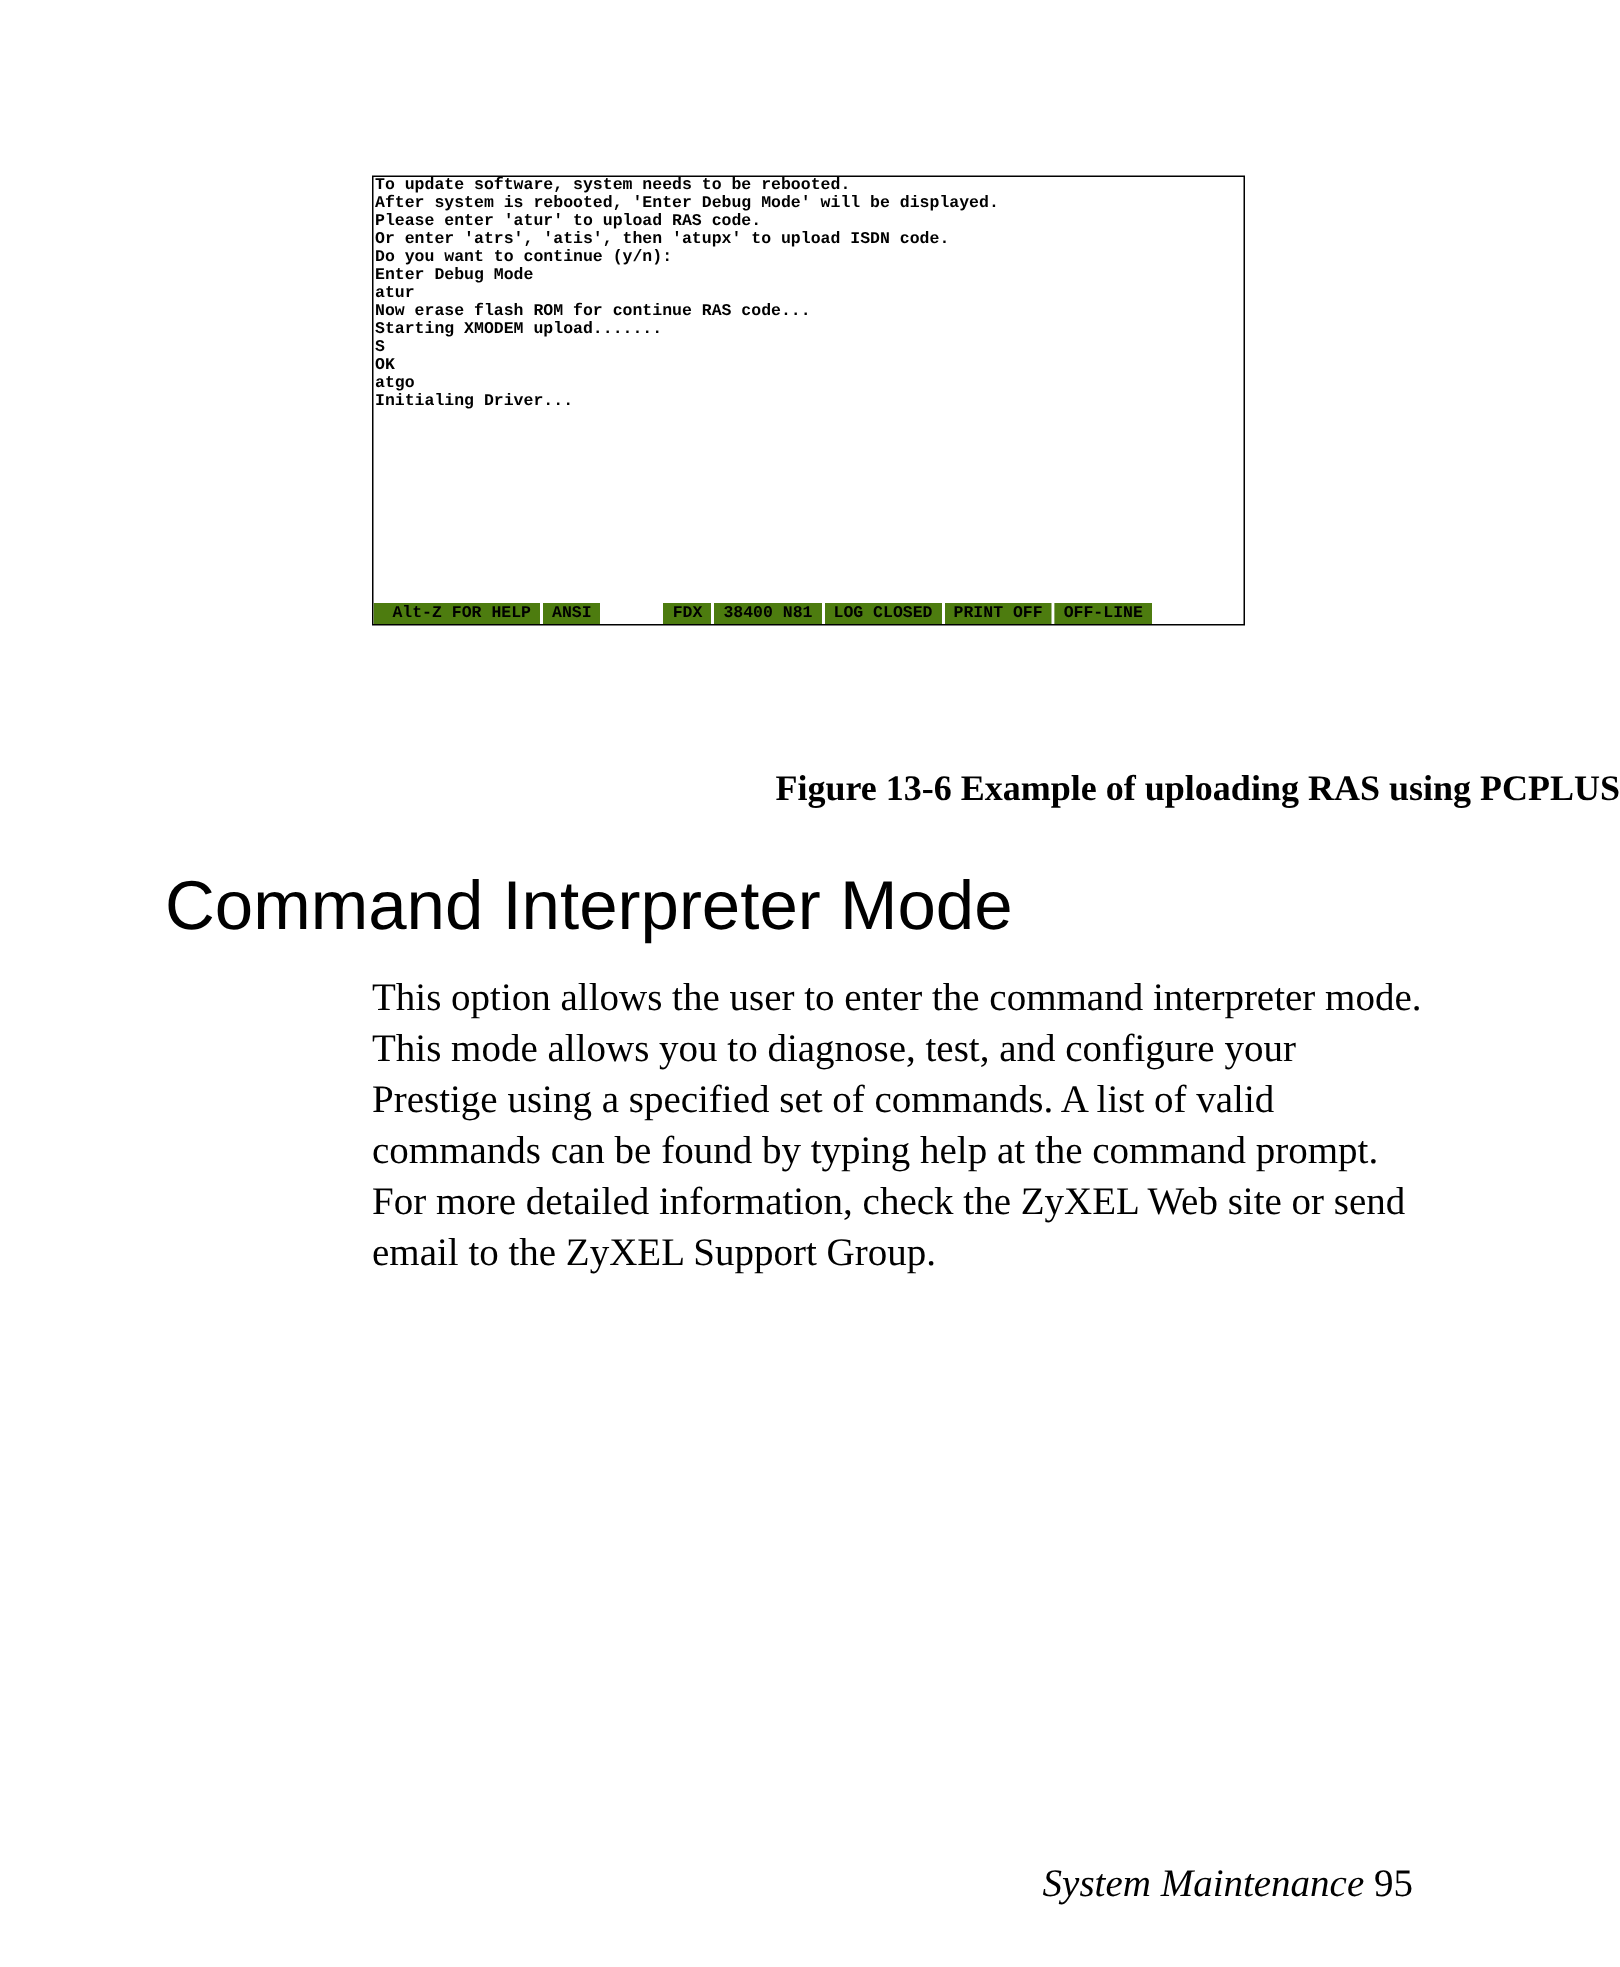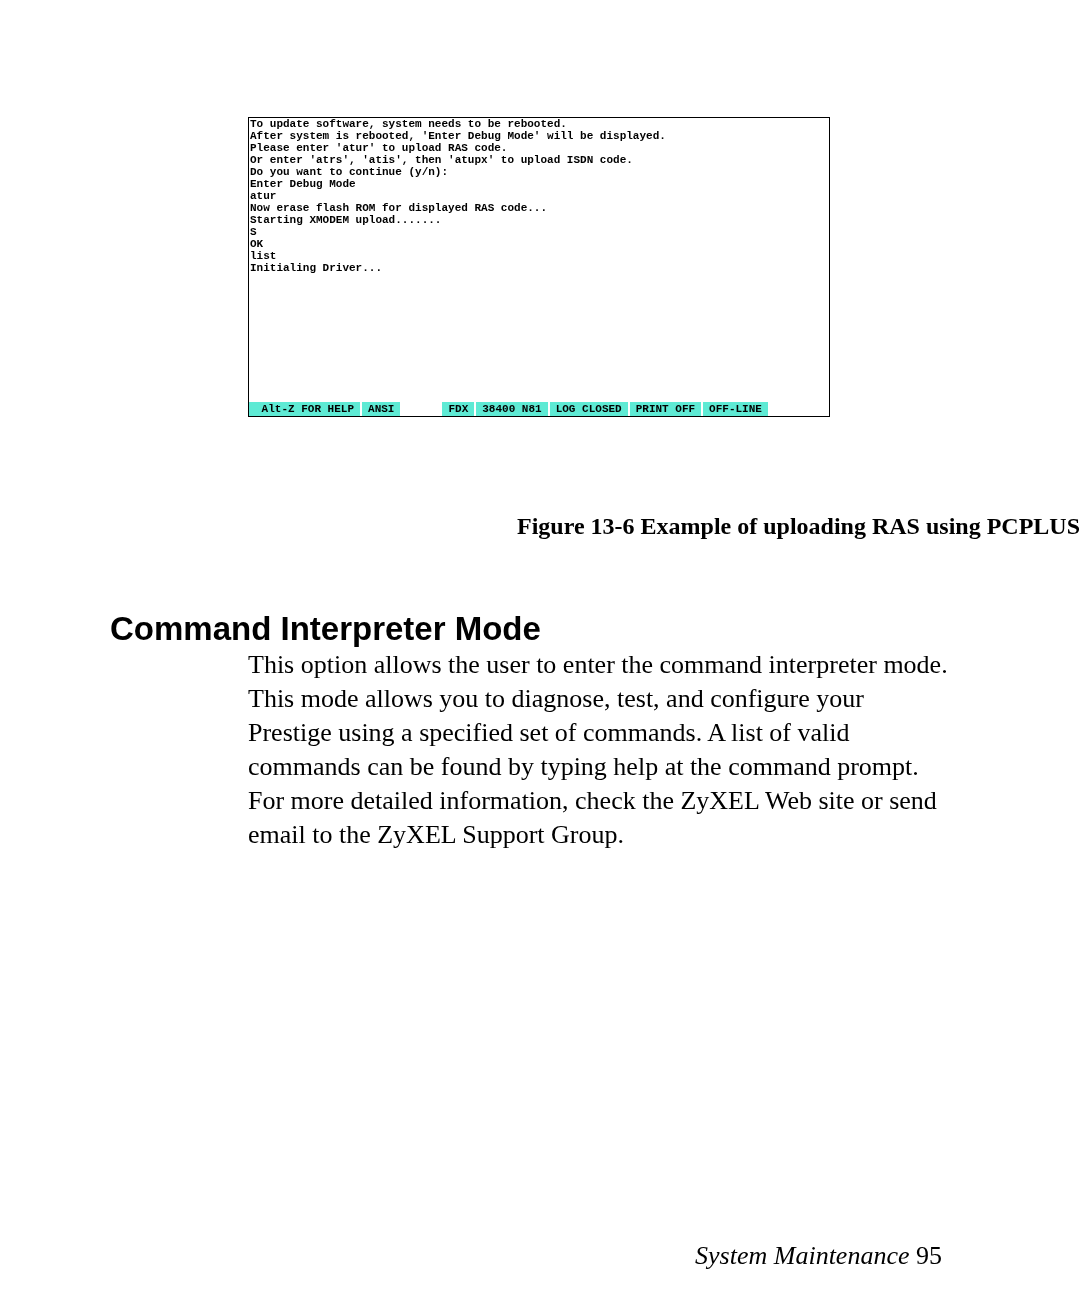--- a/index.html
+++ b/index.html
@@ -48,21 +48,21 @@
     bottom: 0;
     height: 14px;
     display: flex;
     font-family: "Courier New", Courier, monospace;
     font-weight: bold;
     font-size: 11px;
     line-height: 14px;
     color: #000;
   }
   .status-cell {
-    background: #5eead4;
+    background: #4d7c0f;
     padding: 0 6px;
     border-right: 2px solid #ffffff;
     display: flex;
     align-items: center;
     white-space: pre;
   }
   .status-cell:last-child {
     border-right: none;
   }
   .spacer-white {
@@ -75,24 +75,24 @@
     right: 0;
     top: 513px;
     text-align: right;
     font-family: "Times New Roman", Times, serif;
     font-weight: bold;
     font-size: 24px;
   }
   .section-heading {
     position: absolute;
     left: 110px;
-    top: 610px;
+    top: 576px;
     font-family: Arial, Helvetica, sans-serif;
-    font-weight: bold;
-    font-size: 33px;
+    font-weight: normal;
+    font-size: 46px;
   }
   .body-text {
     position: absolute;
     left: 248px;
     top: 648px;
     width: 700px;
     font-family: "Times New Roman", Times, serif;
     font-size: 26px;
     line-height: 34px;
   }
@@ -115,27 +115,27 @@
 
   <div class="terminal-wrap">
     <div class="term-body">
       <div class="term-line">To update software, system needs to be rebooted.</div>
       <div class="term-line">After system is rebooted, 'Enter Debug Mode' will be displayed.</div>
       <div class="term-line">Please enter 'atur' to upload RAS code.</div>
       <div class="term-line">Or enter 'atrs', 'atis', then 'atupx' to upload ISDN code.</div>
       <div class="term-line">Do you want to continue (y/n):</div>
       <div class="term-line">Enter Debug Mode</div>
       <div class="term-line">atur</div>
-      <div class="term-line">Now erase flash ROM for displayed RAS code...</div>
+      <div class="term-line">Now erase flash ROM for continue RAS code...</div>
       <div class="term-line"></div>
       <div class="term-line">Starting XMODEM upload.......</div>
       <div class="term-line">S</div>
       <div class="term-line"></div>
       <div class="term-line">OK</div>
-      <div class="term-line">list</div>
+      <div class="term-line">atgo</div>
       <div class="term-line">Initialing Driver...</div>
     </div>
     <div class="status-bar">
       <div class="status-cell"> Alt-Z FOR HELP</div>
       <div class="status-cell">ANSI</div>
       <div class="spacer-white"></div>
       <div class="status-cell">FDX</div>
       <div class="status-cell">38400 N81</div>
       <div class="status-cell">LOG CLOSED</div>
       <div class="status-cell">PRINT OFF</div>

